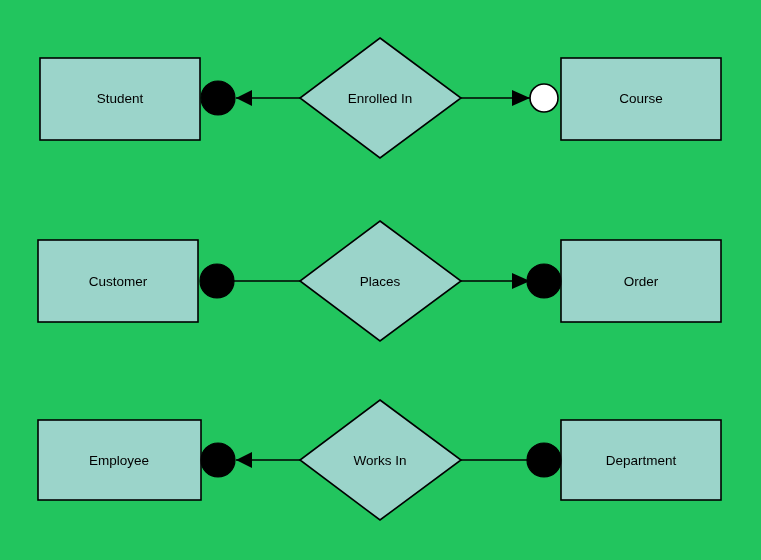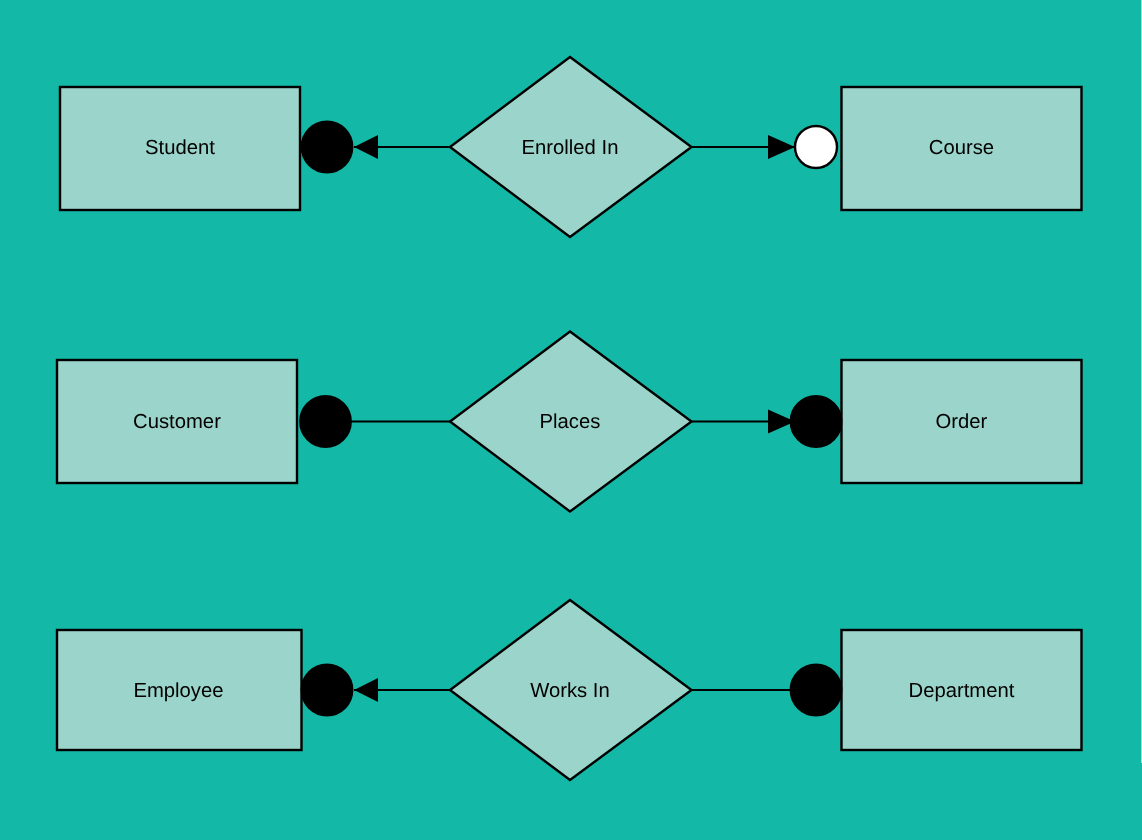--- a/index.html
+++ b/index.html
@@ -11,21 +11,21 @@
   body {
     width: 761px;
     height: 560px;
     overflow: hidden;
     font-family: "Liberation Sans", sans-serif;
   }
   #diagram-canvas {
     position: relative;
     width: 761px;
     height: 560px;
-    background: #14b8a6;
+    background: #22c55e;
     text-align: center;
   }
   #diagram-canvas svg {
     display: block;
   }
   .shape-fill {
     fill: #9bd4ca;
     stroke: #000000;
     stroke-width: 1.6;
   }

